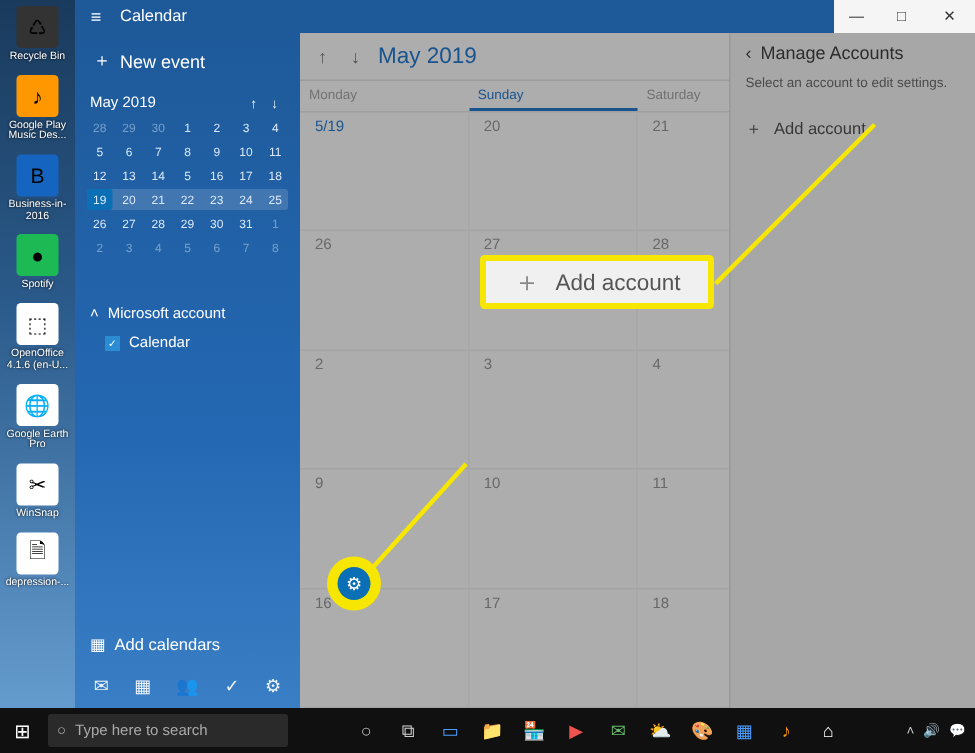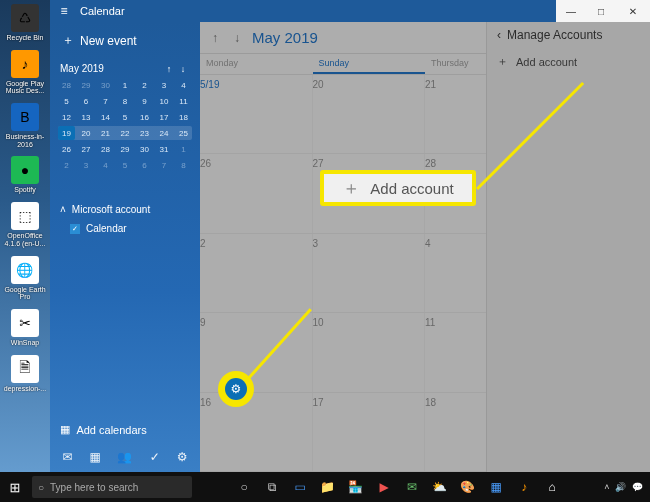--- a/index.html
+++ b/index.html
@@ -43,21 +43,21 @@
 .main{flex:1;background:#fff;display:flex;flex-direction:column;min-width:0;position:relative}
 .toolbar{height:32px;display:flex;align-items:center;padding:0 8px;gap:8px;border-bottom:1px solid #e0e0e0}
 .tb-arrow{font-size:12px;color:#666;width:14px;text-align:center}
 .tb-title{font-size:15px;color:#0066cc;flex:1}
 .tb-btn{font-size:10px;color:#555;padding:2px 6px;display:flex;align-items:center;gap:2px;border:1px solid #ddd;border-radius:2px}
 .grid-header{display:flex;border-bottom:1px solid #e5e5e5}
 .gh-cell{flex:1;font-size:9px;color:#999;padding:4px 6px}
 .gh-cell.active{color:#0066cc;border-bottom:2px solid #0066cc}
 .grid-body{flex:1;display:flex;flex-direction:column}
 .grid-row{flex:1;display:flex;border-bottom:1px solid #f0f0f0}
-.grid-cell{flex:1;font-size:10px;color:#888;padding:4px 0;border-right:1px solid #f5f5f5;min-height:70px}
+.grid-cell{flex:1;font-size:10px;color:#888;padding:4px 10px;border-right:1px solid #f5f5f5;min-height:70px}
 .grid-cell.today-col{color:#0066cc;font-weight:500}
 
 .manage-panel{position:absolute;right:0;top:0;width:164px;height:100%;background:#f5f5f5;border-left:1px solid #ddd;z-index:4;padding:6px 10px}
 .mp-head{display:flex;align-items:center;gap:6px;font-size:12px;color:#222;margin-bottom:8px}
 .mp-sub{font-size:9px;color:#555;margin-bottom:14px}
 .mp-add{display:flex;align-items:center;gap:8px;font-size:11px;color:#333;padding:4px 0}
 
 .dim-overlay{position:absolute;inset:0;background:rgba(60,60,60,.42);z-index:5;pointer-events:none}
 
 .highlight-tooltip{position:absolute;left:320px;top:170px;width:156px;height:36px;background:#f0f0f0;border:4px solid #f6e600;border-radius:3px;display:flex;align-items:center;justify-content:center;gap:10px;font-size:15px;color:#555;z-index:7}
@@ -225,21 +225,21 @@
         <div class="toolbar">
           <span class="tb-arrow">↑</span>
           <span class="tb-arrow">↓</span>
           <span class="tb-title">May 2019</span>
           <span class="tb-btn">▦ <span>Today</span></span>
           <span class="tb-btn">▭ <span>Day</span></span>
         </div>
         <div class="grid-header" id="grid-header">
             <div class="gh-cell">Monday</div>
             <div class="gh-cell active">Sunday</div>
-            <div class="gh-cell">Thursday</div>
+            <div class="gh-cell">Saturday</div>
             <div class="gh-cell">Wednesday</div>
           </div>
         <div class="grid-body" id="grid-body">
             <div class="grid-row">
               <div class="grid-cell today-col">5/19</div>
               <div class="grid-cell">20</div>
               <div class="grid-cell">21</div>
               <div class="grid-cell">22</div>
             </div>
             <div class="grid-row">
@@ -266,20 +266,21 @@
               <div class="grid-cell">18</div>
               <div class="grid-cell">19</div>
             </div>
           </div>
 
         <div class="manage-panel">
           <div class="mp-head">
             <span>‹</span>
             <span>Manage Accounts</span>
           </div>
+          <div class="mp-sub">Select an account to edit settings.</div>
           <div class="mp-add">
             <span>＋</span>
             <span>Add account</span>
           </div>
         </div>
 
         <div class="dim-overlay"></div>
       </div>
     </div>
   </div>

